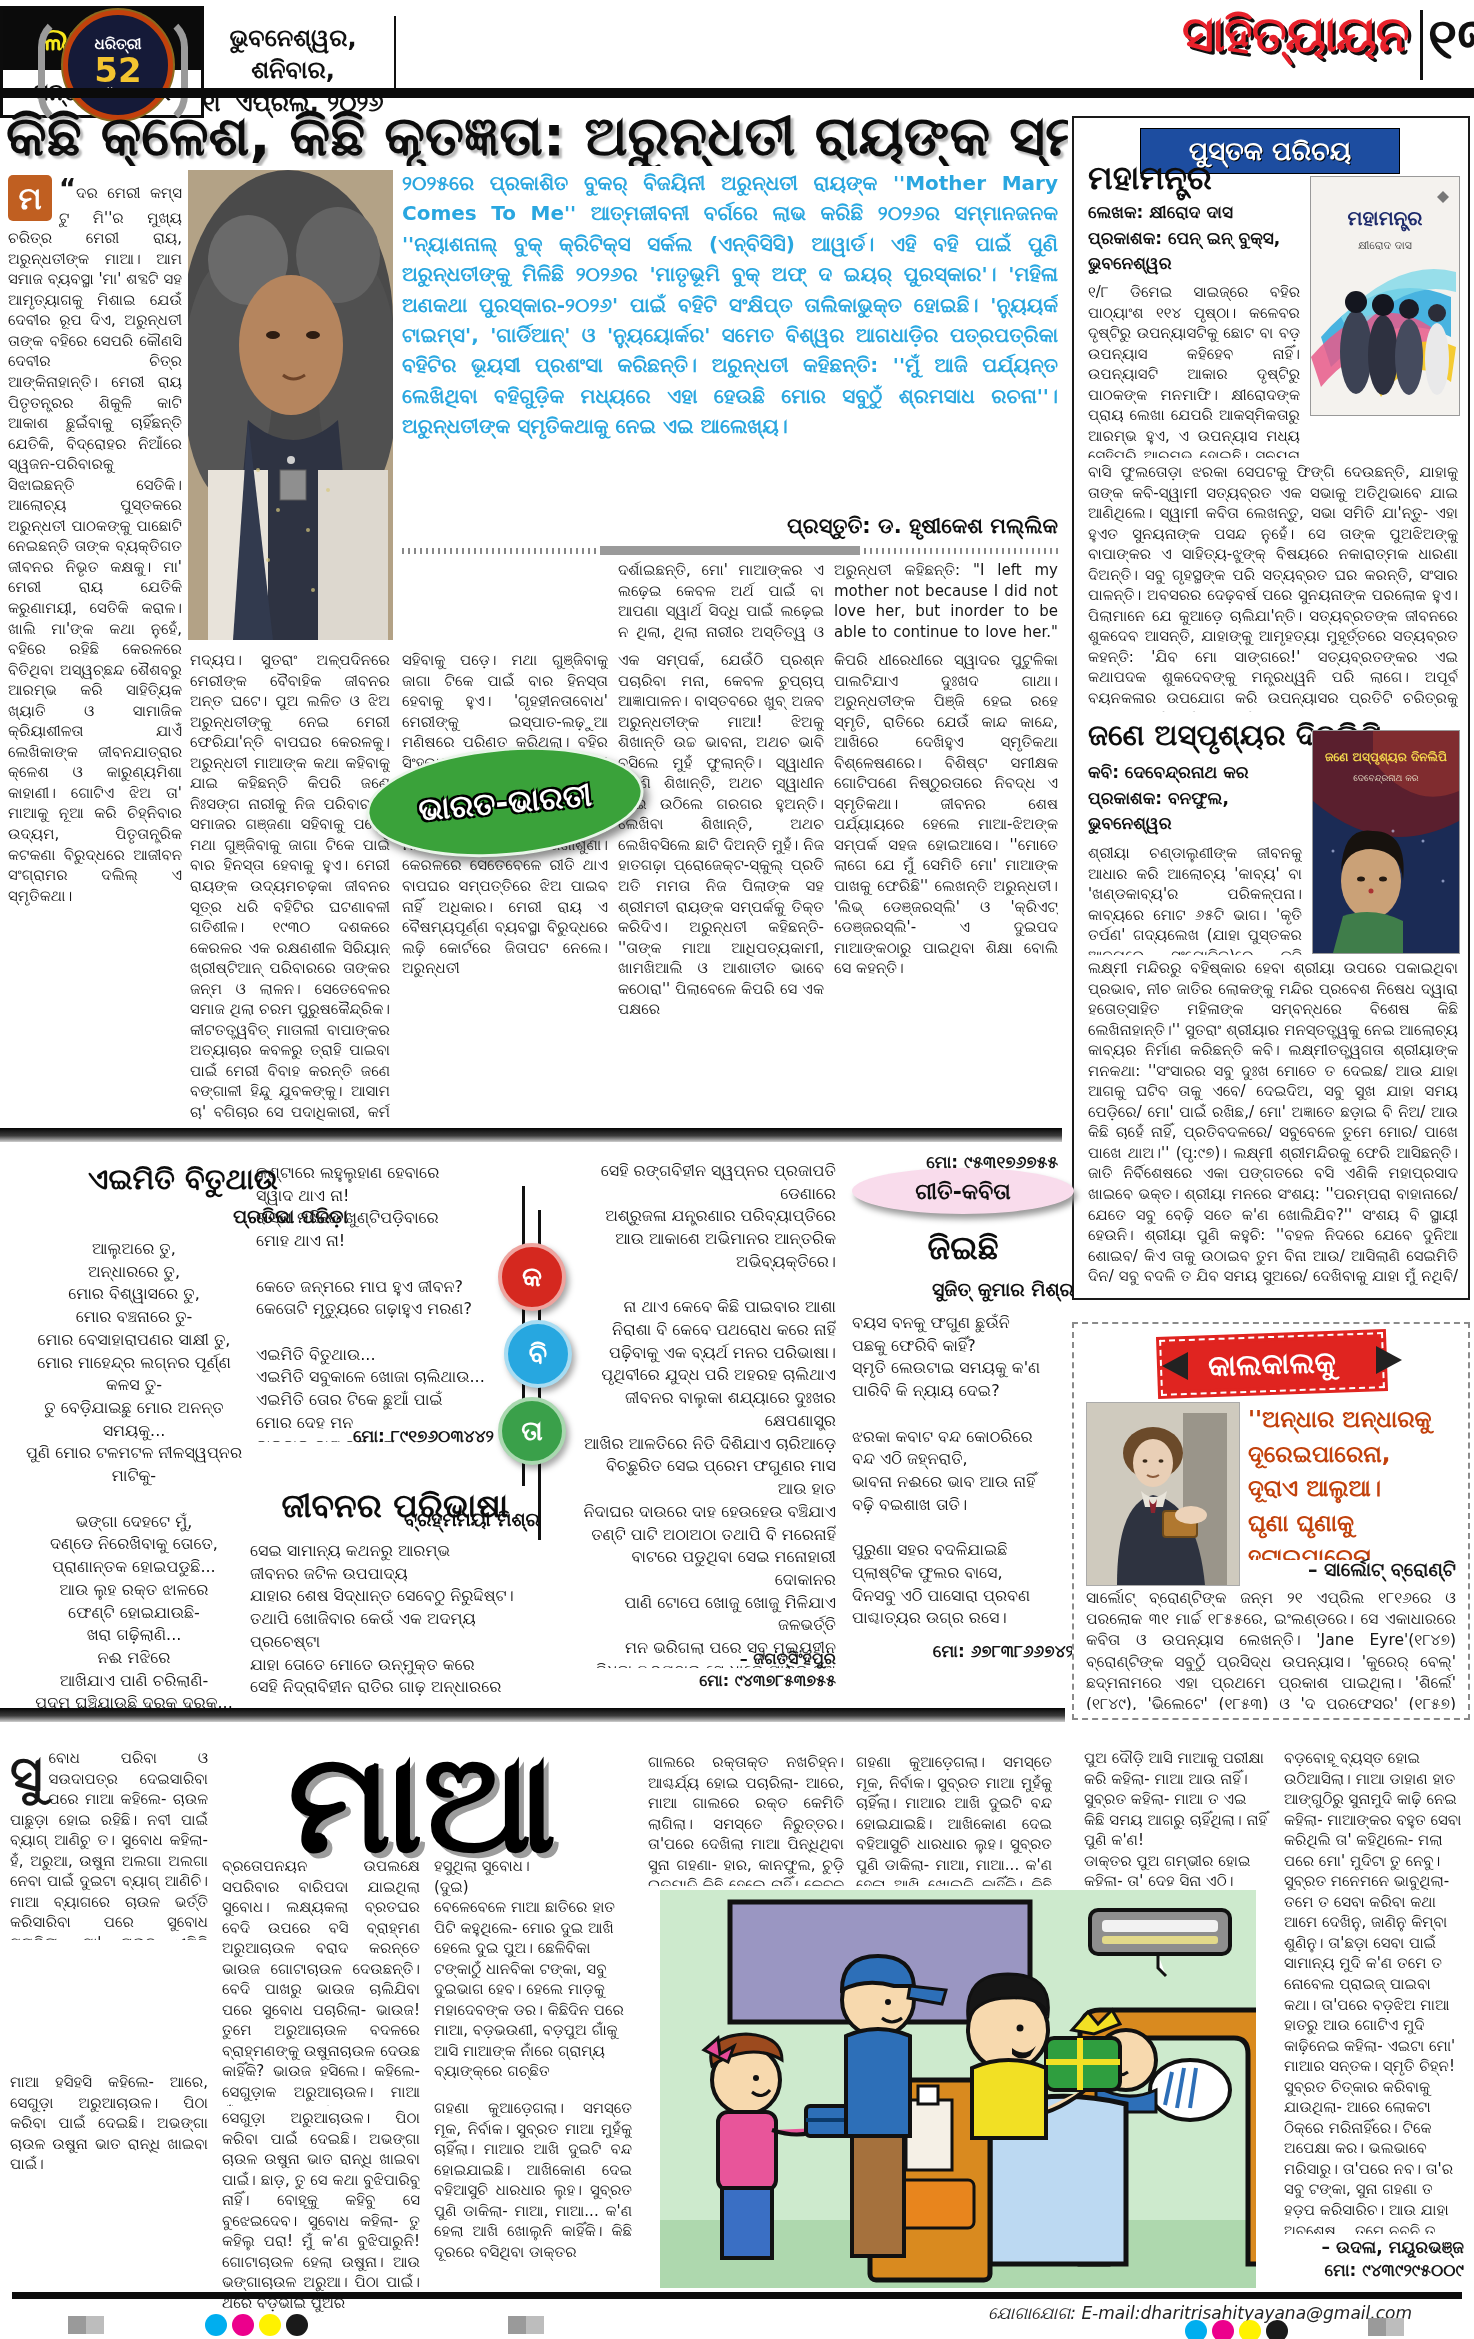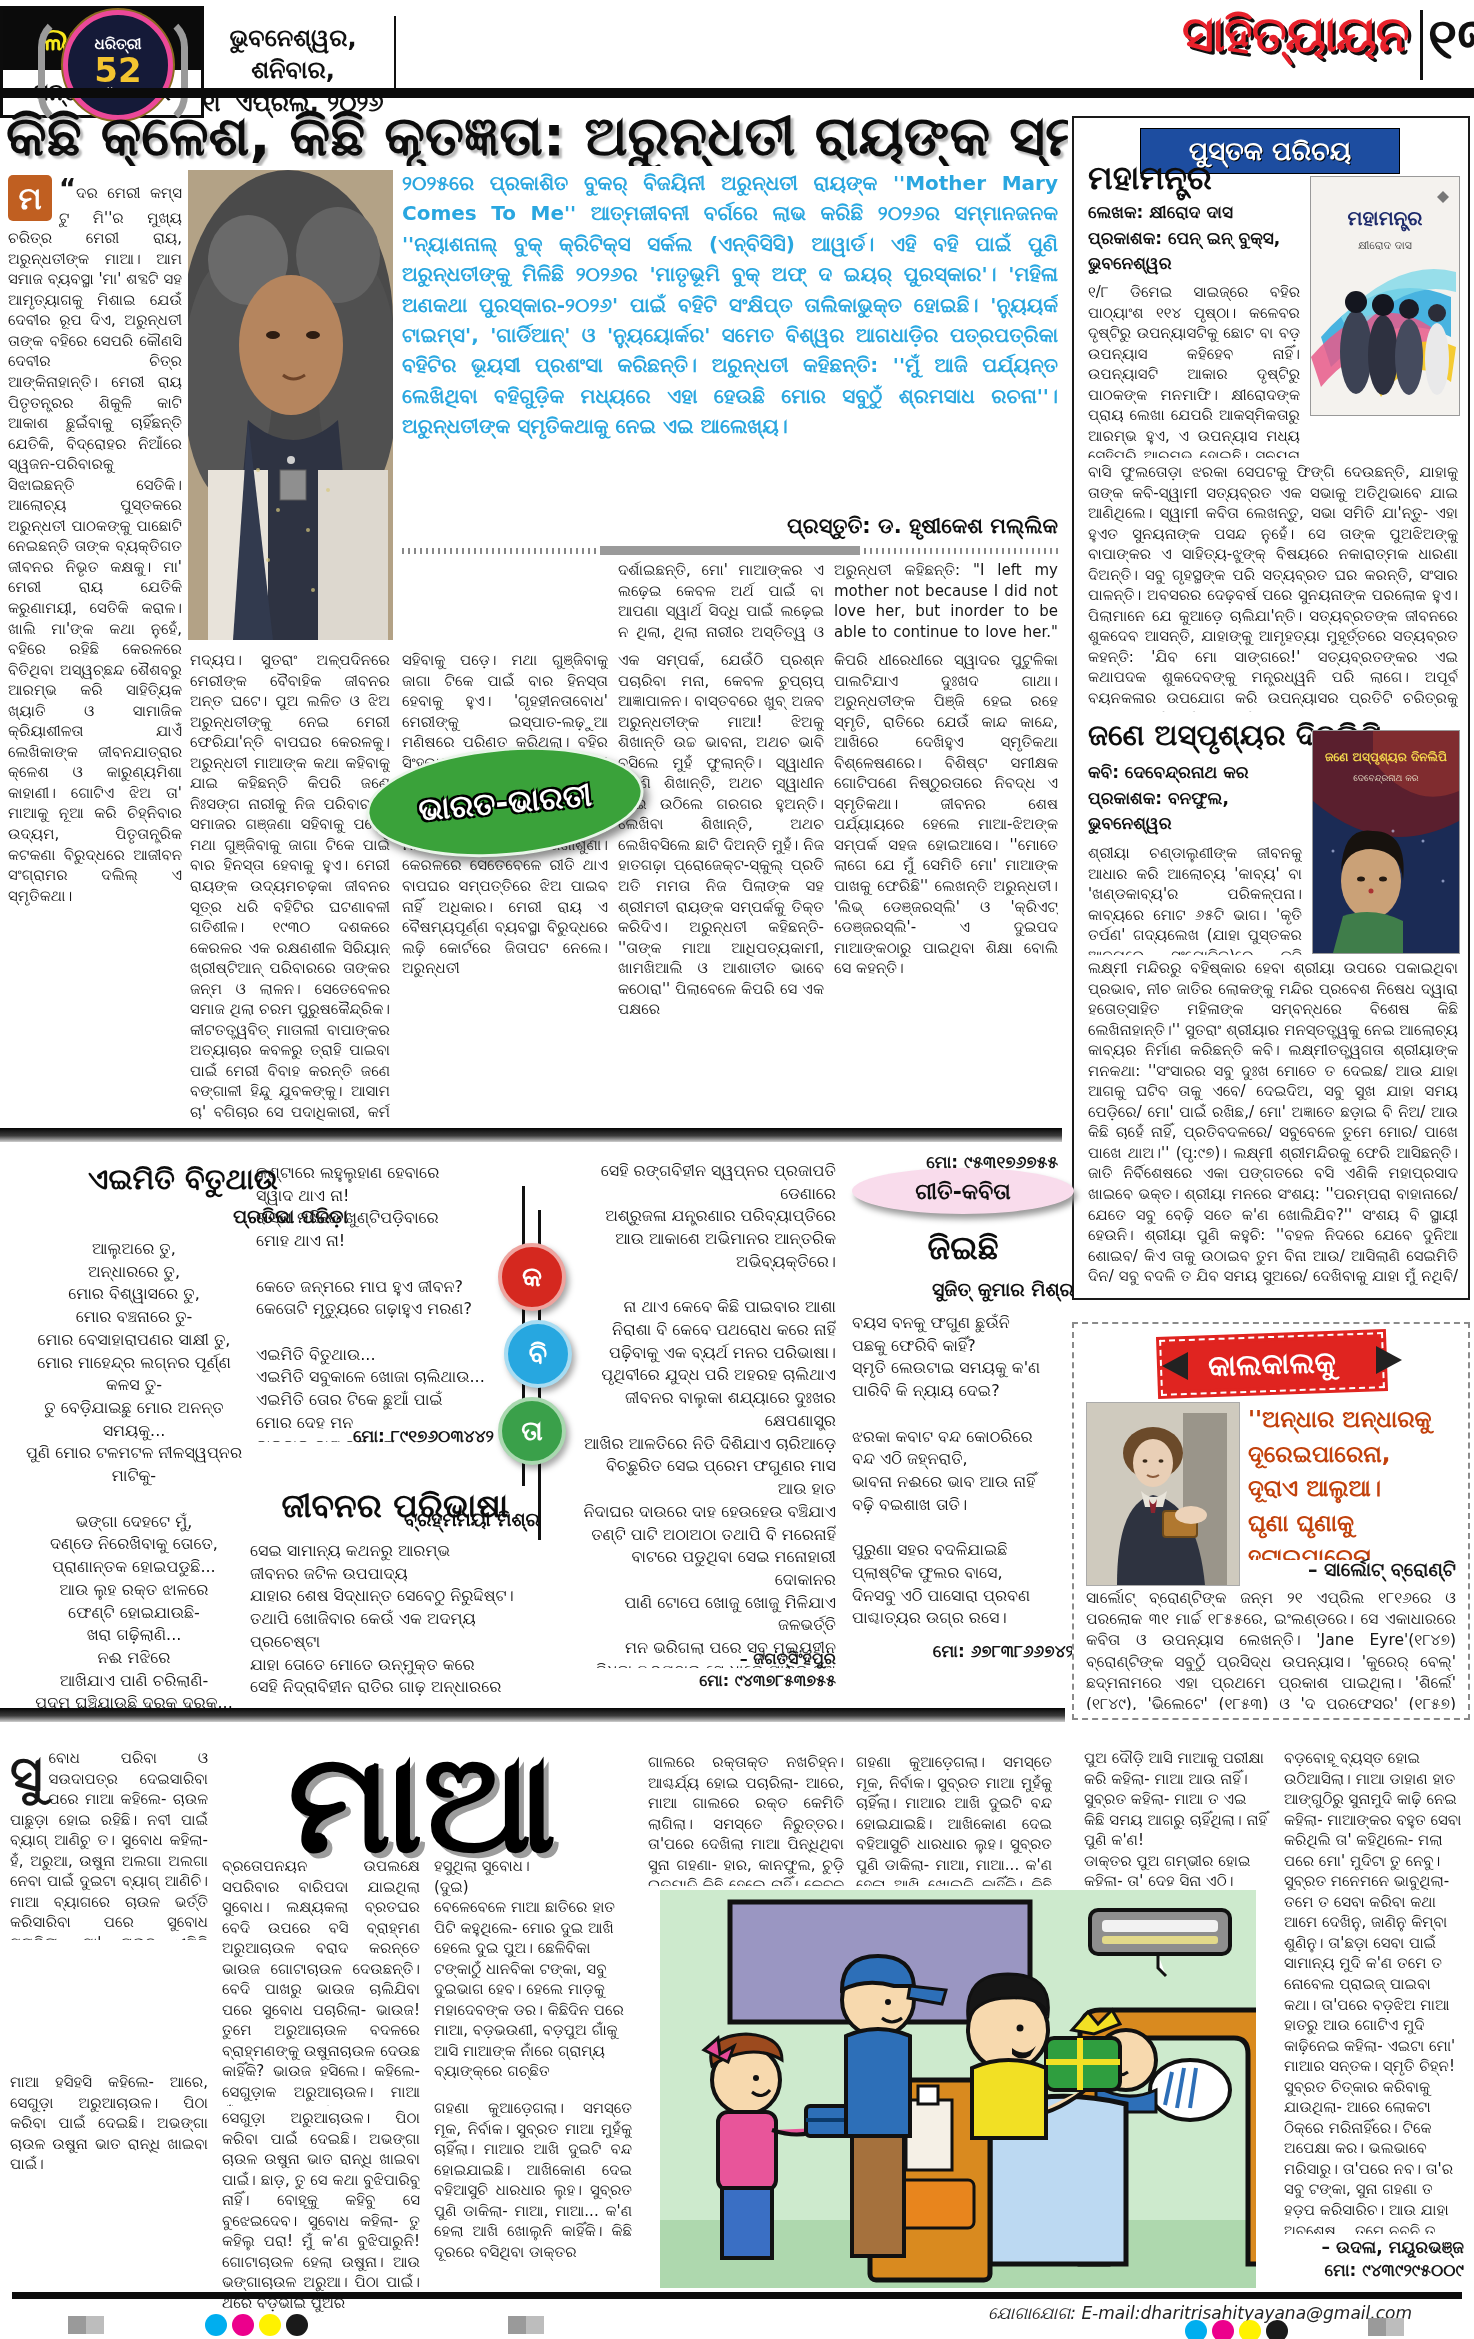--- a/index.html
+++ b/index.html
@@ -9,21 +9,21 @@
   .col{position:absolute;overflow:hidden;text-align:justify;font-size:15px;line-height:1.37;color:#161616;}
   .bold{font-weight:bold;}
   .center{text-align:center;}
   .right{text-align:right;}
   .pre{white-space:pre-line;}
   
   .logo-wrap{left:38px;top:4px;width:150px;height:122px;}
   .logo-arc{position:absolute;top:10px;width:26px;height:100px;border:7px solid #9a9a9a;border-radius:50%;}
   .logo-arc.l{left:0;border-right:none;border-top-color:transparent;border-bottom-color:transparent;border-radius:60px 0 0 60px;}
   .logo-arc.r{right:0;border-left:none;border-top-color:transparent;border-bottom-color:transparent;border-radius:0 60px 60px 0;}
-  .logo-circle{position:absolute;left:25px;top:6px;width:100px;height:100px;border-radius:50%;background:#151a38;border:5px solid #ec4899;box-shadow:0 0 0 2px #8a6b1f;display:flex;flex-direction:column;align-items:center;justify-content:center;color:#fff;}
+  .logo-circle{position:absolute;left:25px;top:6px;width:100px;height:100px;border-radius:50%;background:#151a38;border:5px solid #c2410c;box-shadow:0 0 0 2px #8a6b1f;display:flex;flex-direction:column;align-items:center;justify-content:center;color:#fff;}
   .logo-title{font-size:15px;font-weight:bold;}
   .logo-years{font-size:34px;font-weight:900;color:#f4c430;line-height:1;}
   .logo-sub{font-size:8px;color:#e8e2c9;}
   .dateline{left:198px;top:22px;width:190px;font-size:24px;font-weight:bold;color:#111;text-align:center;line-height:1.35;}
   .mast-vrule{left:394px;top:16px;width:2px;height:72px;background:#111;}
   .section-logo{left:1182px;top:6px;width:232px;font-size:49px;font-weight:900;color:#e8212b;text-shadow:3px 3px 0 #101010;letter-spacing:-1px;white-space:nowrap;}
   .pageno-bar{left:1420px;top:10px;width:3px;height:70px;background:#111;}
   .pageno{left:1428px;top:6px;font-size:56px;font-weight:900;color:#101010;}
   .mast-rule{left:0;top:88px;width:1474px;height:10px;background:#0b0b0b;}
   

